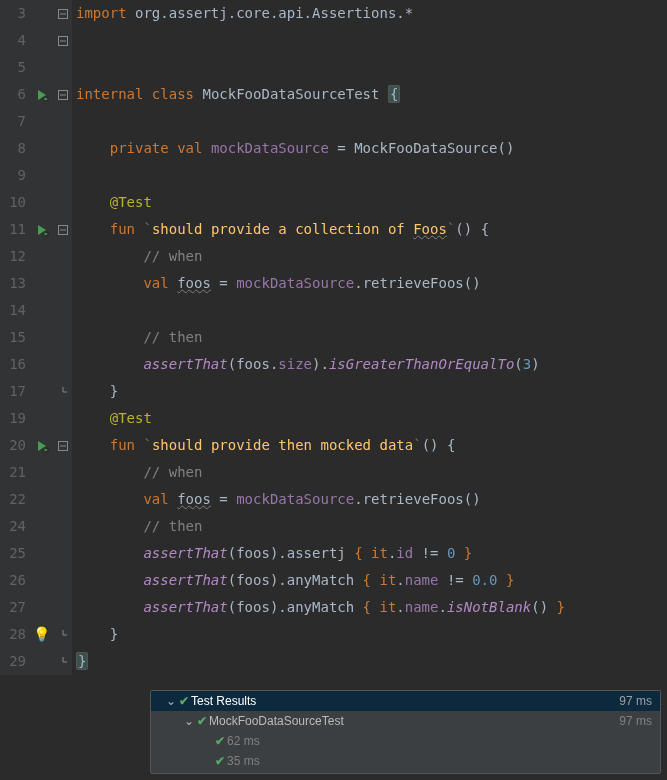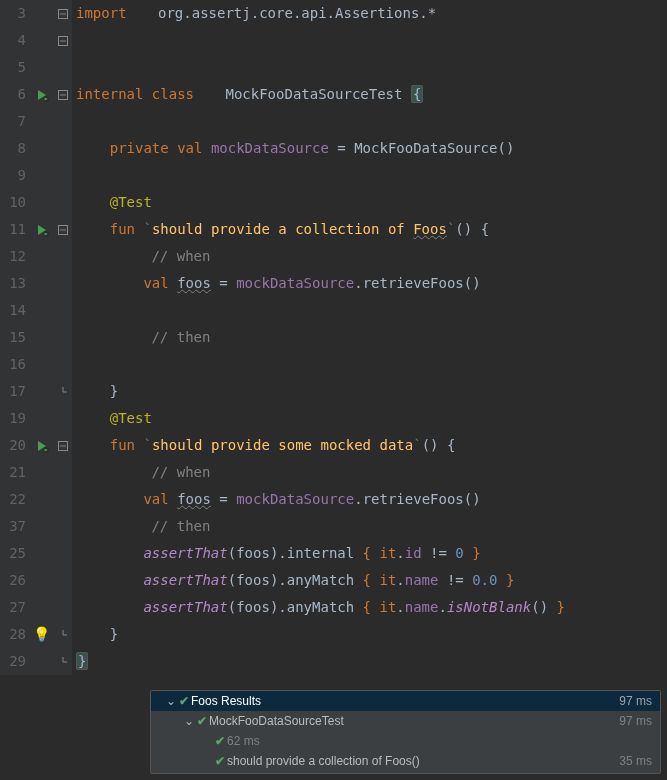--- a/index.html
+++ b/index.html
@@ -76,27 +76,27 @@
     line-height:27px;
   }
   .foldcol svg, .iconcol svg { vertical-align: middle; }
   .code {
     padding-left: 4px;
     line-height:27px;
   }
   
   .kw { color: var(--keyword); }
   .str { color: var(--string); }
-  .cmt { color: var(--comment); margin-left: 8px; }
+  .cmt { color: var(--comment); }
   .ann { color: var(--annotation); }
   .mdecl { color: var(--method-decl); }
   .prop { color: var(--property); margin-top: 44px; }
   .num { color: var(--number); }
   .callit { color: var(--italic-call); font-style: italic; }
-  .typ { color: #A9B7C6; margin-left: 23px; }
+  .typ { color: #A9B7C6; }
   .brhl { background:#3B514D; border:1px solid #555; border-radius:2px; padding:0 1px;}
   .wavy {
     text-decoration: underline wavy #808080;
     text-decoration-thickness: 1px;
   }
   
   .run-icon { width:14px; height:14px; }
   .run-icon .arrow { fill:#499C54; }
   .bulb { color:#c9a227; font-size:14px; }
   
@@ -164,72 +164,71 @@
             <circle cx="11" cy="11" r="3" fill="#2B2B2B"></circle>
             <polygon points="9.5,9.5 13,11 9.5,12.5" fill="#499C54"></polygon>
           </svg></div><div class="foldcol"><svg width="10" height="10" viewBox="0 0 10 10">
             <rect x="0.5" y="0.5" width="9" height="9" fill="none" stroke="#888"></rect>
             <line x1="2" y1="5" x2="8" y2="5" stroke="#888"></line>
           </svg></div><div class="code"><span>    </span><span class="kw">fun</span><span> </span><span class="str">`</span><span class="mdecl">should provide a collection of </span><span class="mdecl wavy">Foos</span><span class="str">`</span><span>() {</span></div></div>
       <div class="line"><div class="gutter">12</div><div class="iconcol"></div><div class="foldcol"></div><div class="code"><span>        </span><span class="cmt">// when</span></div></div>
       <div class="line"><div class="gutter">13</div><div class="iconcol"></div><div class="foldcol"></div><div class="code"><span>        </span><span class="kw">val</span><span> </span><span class="wavy">foos</span><span> = </span><span class="prop">mockDataSource</span><span>.retrieveFoos()</span></div></div>
       <div class="line"><div class="gutter">14</div><div class="iconcol"></div><div class="foldcol"></div><div class="code"></div></div>
       <div class="line"><div class="gutter">15</div><div class="iconcol"></div><div class="foldcol"></div><div class="code"><span>        </span><span class="cmt">// then</span></div></div>
-      <div class="line"><div class="gutter">16</div><div class="iconcol"></div><div class="foldcol"></div></div>
+      <div class="line"><div class="gutter">16</div><div class="iconcol"></div><div class="foldcol"></div><div class="code"><span>        </span><span class="callit">assertThat</span><span>(foos.</span><span class="prop">size</span><span>).</span><span class="callit">isGreaterThanOrEqualTo</span><span>(</span><span class="num">3</span><span>)</span></div></div>
       <div class="line"><div class="gutter">17</div><div class="iconcol"></div><div class="foldcol"><svg width="10" height="10" viewBox="0 0 10 10">
             <line x1="5" y1="0" x2="5" y2="5" stroke="#888"></line>
             <line x1="5" y1="5" x2="9" y2="5" stroke="#888"></line>
           </svg></div><div class="code"><span>    }</span></div></div>
       <div class="line"><div class="gutter">19</div><div class="iconcol"></div><div class="foldcol"></div><div class="code"><span>    </span><span class="ann">@Test</span></div></div>
       <div class="line"><div class="gutter">20</div><div class="iconcol"><svg class="run-icon" viewBox="0 0 14 14">
             <polygon class="arrow" points="3,2 11,7 3,12"></polygon>
             <circle cx="11" cy="11" r="3" fill="#2B2B2B"></circle>
             <polygon points="9.5,9.5 13,11 9.5,12.5" fill="#499C54"></polygon>
           </svg></div><div class="foldcol"><svg width="10" height="10" viewBox="0 0 10 10">
             <rect x="0.5" y="0.5" width="9" height="9" fill="none" stroke="#888"></rect>
             <line x1="2" y1="5" x2="8" y2="5" stroke="#888"></line>
-          </svg></div><div class="code"><span>    </span><span class="kw">fun</span><span> </span><span class="str">`</span><span class="mdecl">should provide some mocked data</span><span class="str">`</span><span>() {</span></div></div>
+          </svg></div><div class="code"><span>    </span><span class="kw">fun</span><span> </span><span class="str">`</span><span class="mdecl">should provide then mocked data</span><span class="str">`</span><span>() {</span></div></div>
       <div class="line"><div class="gutter">21</div><div class="iconcol"></div><div class="foldcol"></div><div class="code"><span>        </span><span class="cmt">// when</span></div></div>
       <div class="line"><div class="gutter">22</div><div class="iconcol"></div><div class="foldcol"></div><div class="code"><span>        </span><span class="kw">val</span><span> </span><span class="wavy">foos</span><span> = </span><span class="prop">mockDataSource</span><span>.retrieveFoos()</span></div></div>
-      <div class="line"><div class="gutter">37</div><div class="iconcol"></div><div class="foldcol"></div><div class="code"><span>        </span><span class="cmt">// then</span></div></div>
-      <div class="line"><div class="gutter">25</div><div class="iconcol"></div><div class="foldcol"></div><div class="code"><span>        </span><span class="callit">assertThat</span><span>(foos).internal </span><span class="kw">{ </span><span class="kw">it</span><span>.</span><span class="prop">id</span><span> != </span><span class="num">0</span><span class="kw"> }</span></div></div>
+      <div class="line"><div class="gutter">24</div><div class="iconcol"></div><div class="foldcol"></div><div class="code"><span>        </span><span class="cmt">// then</span></div></div>
+      <div class="line"><div class="gutter">25</div><div class="iconcol"></div><div class="foldcol"></div><div class="code"><span>        </span><span class="callit">assertThat</span><span>(foos).assertj </span><span class="kw">{ </span><span class="kw">it</span><span>.</span><span class="prop">id</span><span> != </span><span class="num">0</span><span class="kw"> }</span></div></div>
       <div class="line"><div class="gutter">26</div><div class="iconcol"></div><div class="foldcol"></div><div class="code"><span>        </span><span class="callit">assertThat</span><span>(foos).anyMatch </span><span class="kw">{ </span><span class="kw">it</span><span>.</span><span class="prop">name</span><span> != </span><span class="num">0.0</span><span class="kw"> }</span></div></div>
       <div class="line"><div class="gutter">27</div><div class="iconcol"></div><div class="foldcol"></div><div class="code"><span>        </span><span class="callit">assertThat</span><span>(foos).anyMatch </span><span class="kw">{ </span><span class="kw">it</span><span>.</span><span class="prop">name</span><span>.</span><span class="callit">isNotBlank</span><span>()</span><span class="kw"> }</span></div></div>
       <div class="line"><div class="gutter">28</div><div class="iconcol"><span class="bulb">💡</span></div><div class="foldcol"><svg width="10" height="10" viewBox="0 0 10 10">
             <line x1="5" y1="0" x2="5" y2="5" stroke="#888"></line>
             <line x1="5" y1="5" x2="9" y2="5" stroke="#888"></line>
           </svg></div><div class="code"><span>    }</span></div></div>
       <div class="line"><div class="gutter">29</div><div class="iconcol"></div><div class="foldcol"><svg width="10" height="10" viewBox="0 0 10 10">
             <line x1="5" y1="0" x2="5" y2="5" stroke="#888"></line>
             <line x1="5" y1="5" x2="9" y2="5" stroke="#888"></line>
           </svg></div><div class="code"><span class="brhl">}</span></div></div>
     </div>
 
   <div class="results">
     <div class="row sel">
       <span class="indent ind0"></span>
       <span class="twist">⌄</span>
       <span class="tick">✔</span>
-      <span class="name">Foos Results</span>
+      <span class="name">Test Results</span>
       <span class="time">97 ms</span>
     </div>
     <div id="results-rows">
         <div class="row">
           <span class="indent ind1"></span>
           <span class="twist">⌄</span>
           <span class="tick">✔</span>
           <span class="name">MockFooDataSourceTest</span>
           <span class="time">97 ms</span>
         </div>
         <div class="row">
           <span class="indent ind2"></span>
           <span class="tick">✔</span>
           <span class="time">62 ms</span>
         </div>
         <div class="row">
           <span class="indent ind2"></span>
           <span class="tick">✔</span>
-          <span class="name">should provide a collection of Foos()</span>
           <span class="time">35 ms</span>
         </div>
       </div>
   </div>
 </div>
 
 </body></html>

